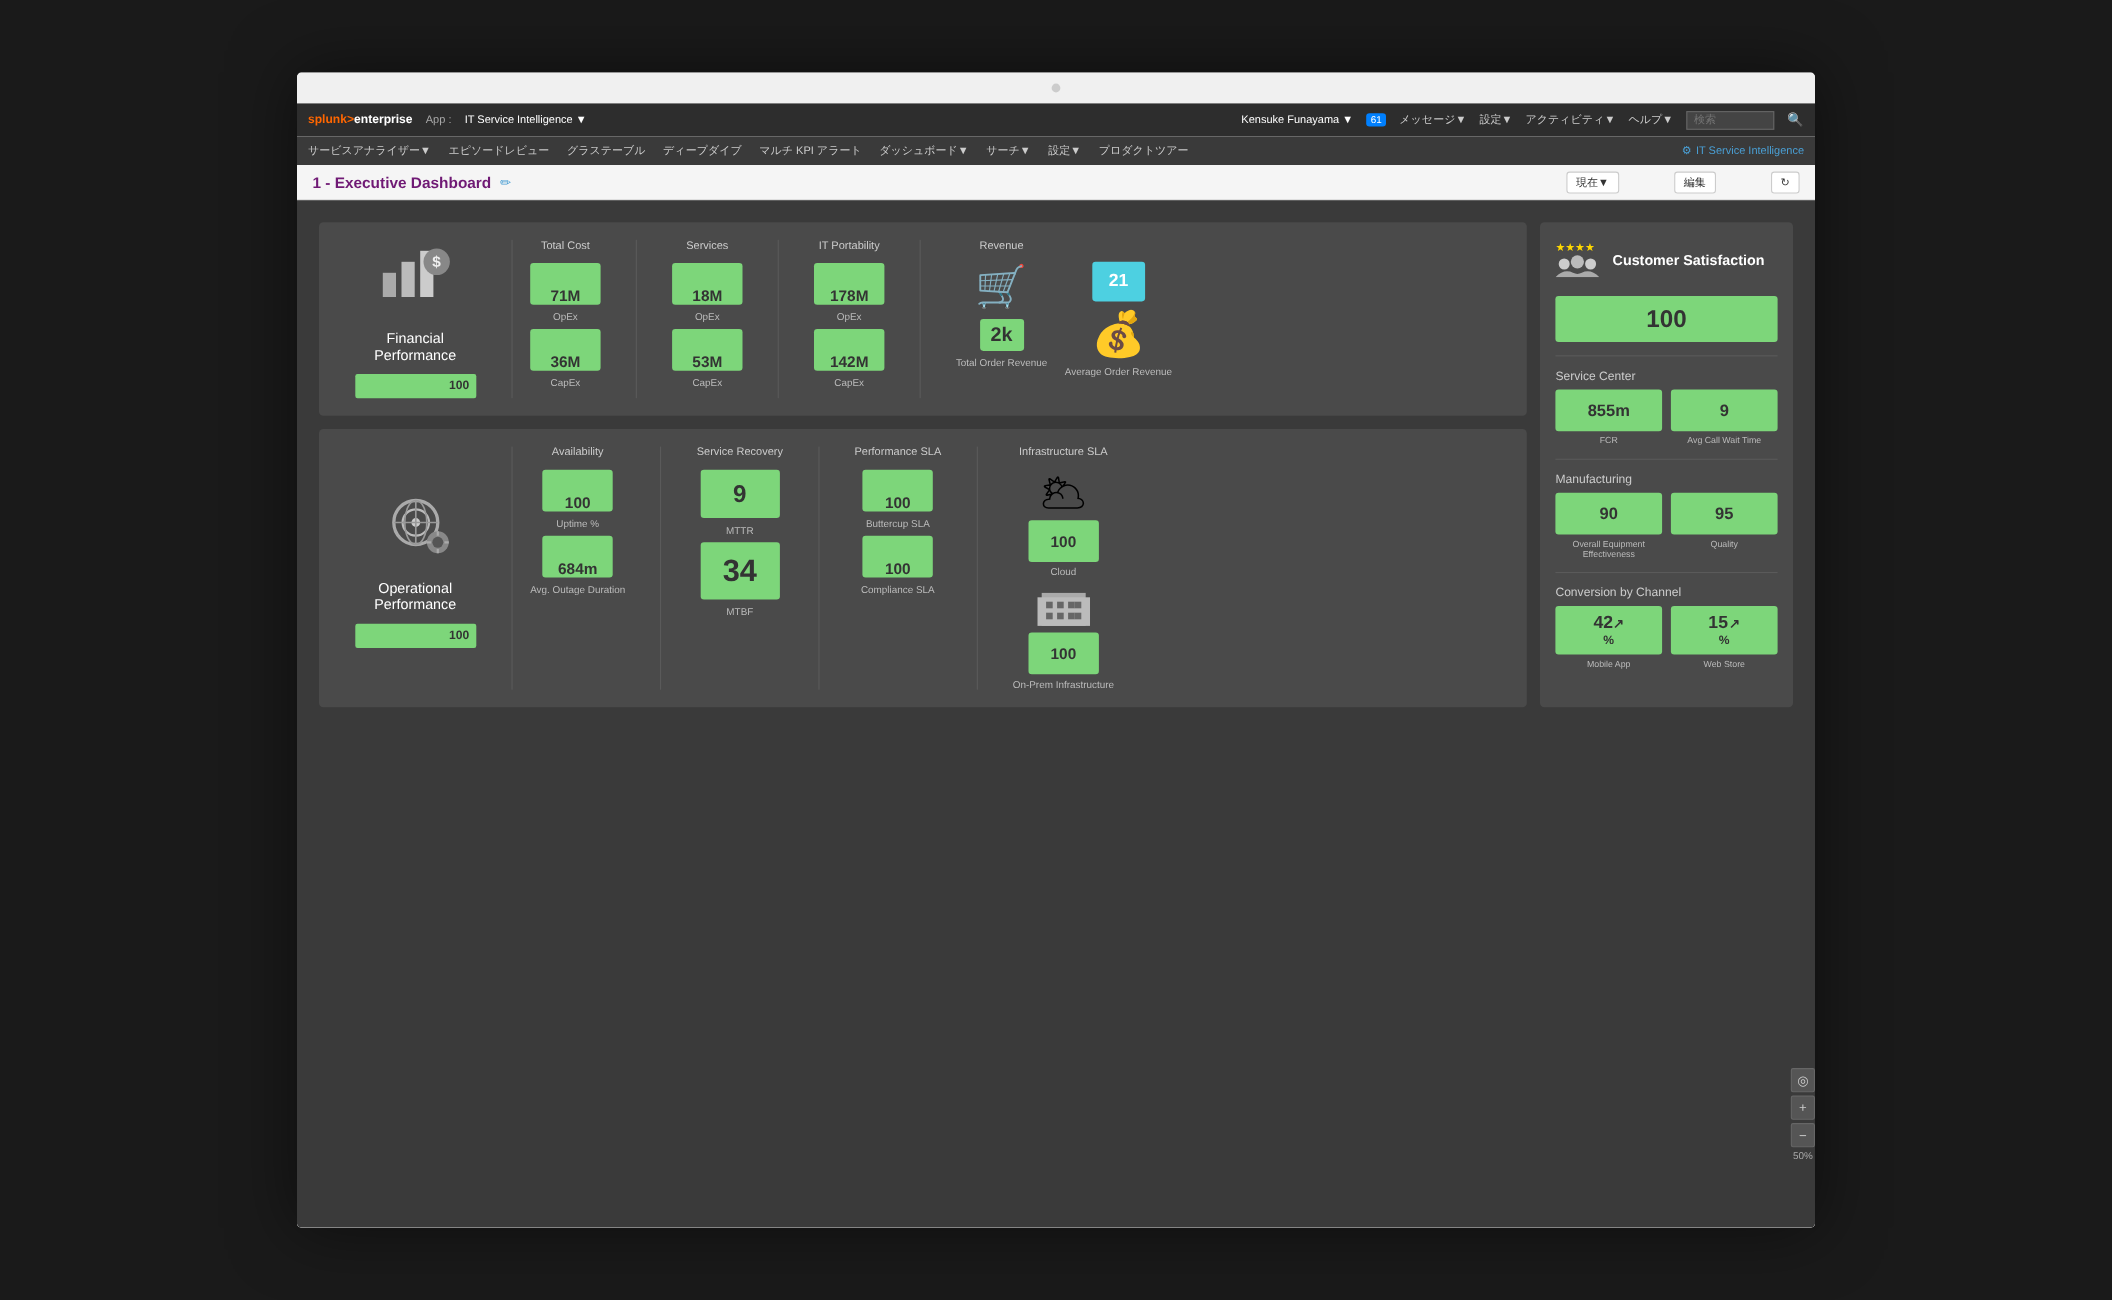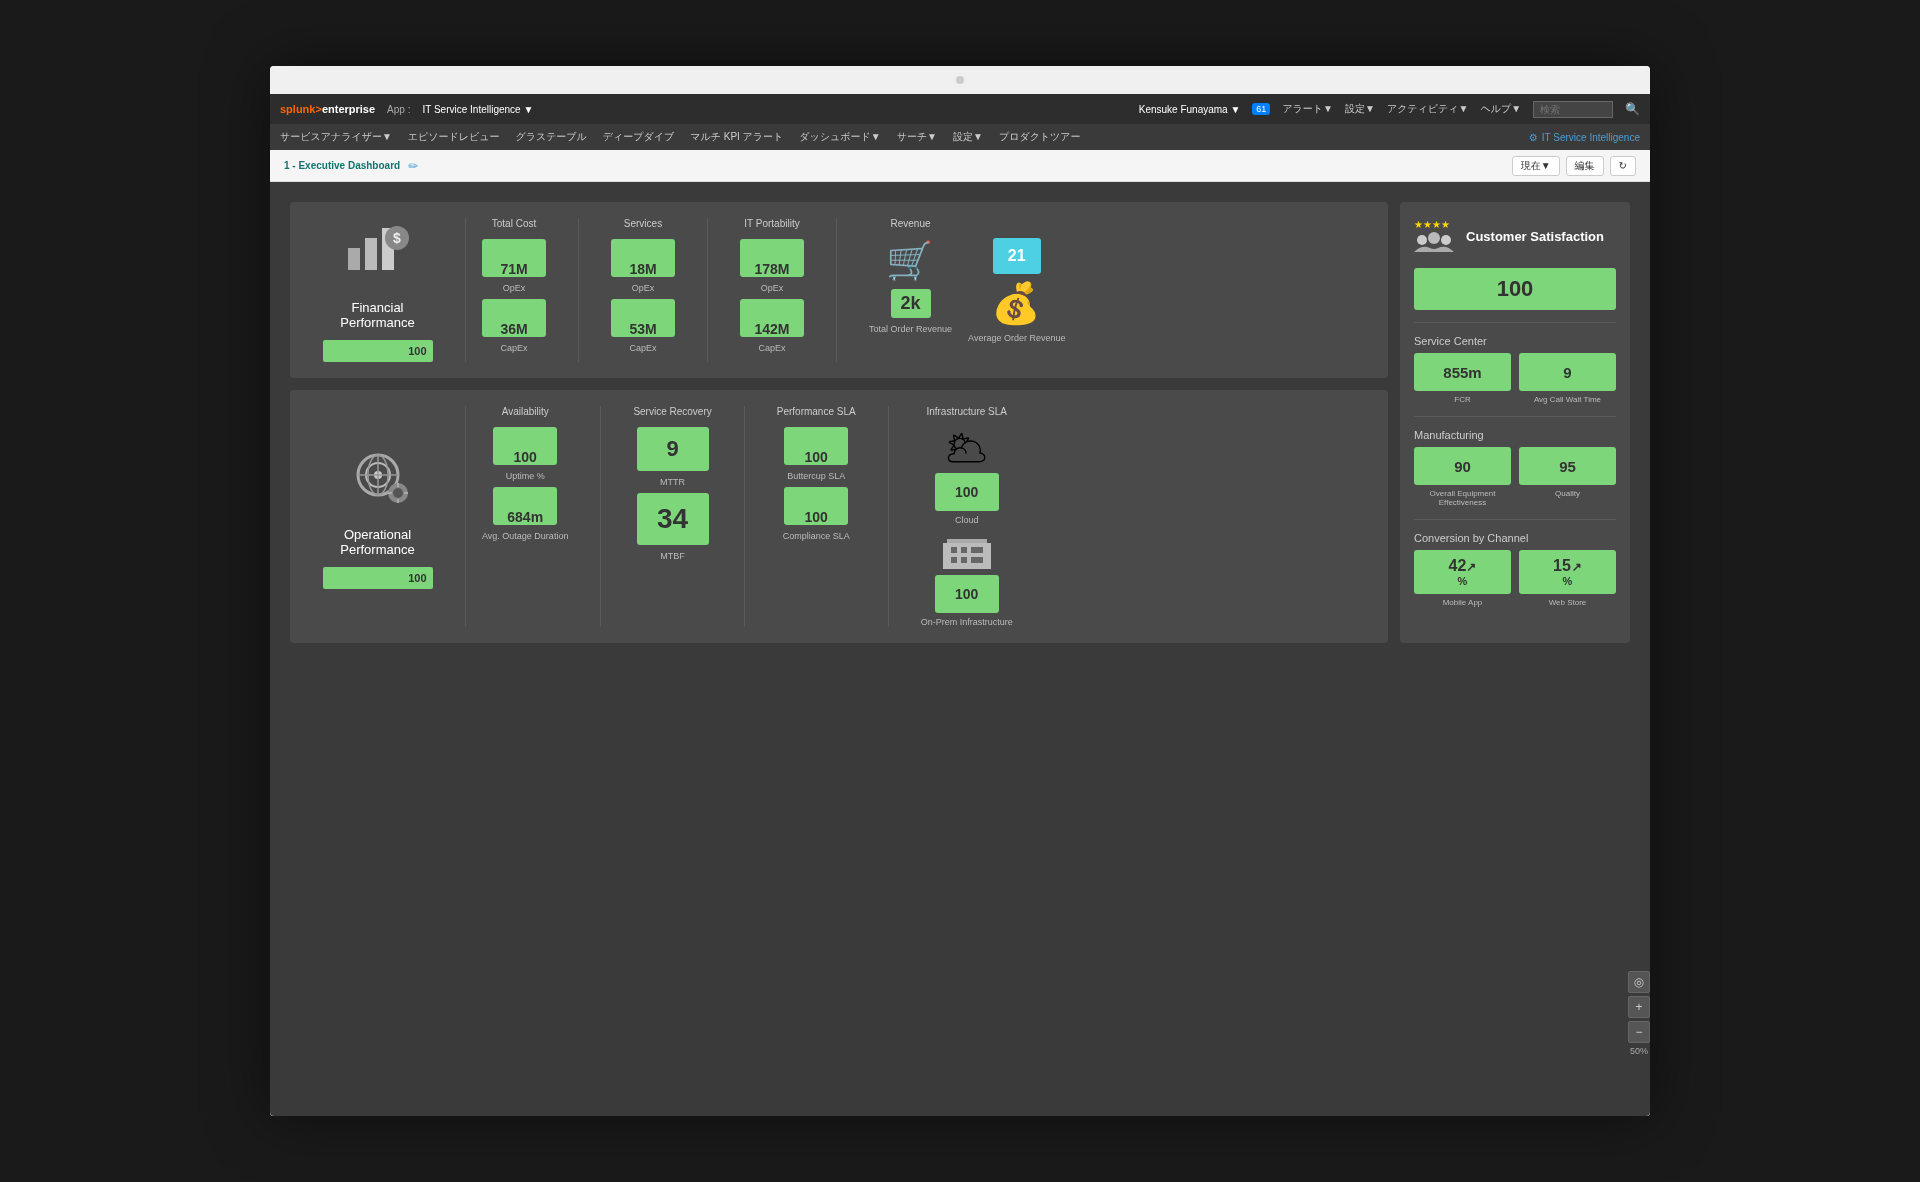--- a/index.html
+++ b/index.html
@@ -115,41 +115,42 @@
     .dash-title-bar {
       background: #f5f5f5;
       border-bottom: 1px solid #ddd;
       height: 32px;
       display: flex;
       align-items: center;
       padding: 0 14px;
       gap: 8px;
     }
     .dash-title {
-      font-size: 10px;
+      font-size: 14px;
       font-weight: bold;
-      color: #0f766e;
+      color: #701a75;
     }
     .edit-icon {
       color: #4a9fd4;
       font-size: 12px;
     }
     .dash-title-actions {
       margin-left: auto;
       display: flex;
       gap: 6px;
     }
     .btn-small {
       background: #fff;
       border: 1px solid #ccc;
       border-radius: 3px;
       font-size: 10px;
       padding: 2px 8px;
       cursor: pointer;
       color: #333;
+      margin-left: 44px;
     }
     
     .dash-content {
       background: #3a3a3a;
       flex: 1;
       padding: 20px;
     }
     .dash-grid {
       display: grid;
       grid-template-columns: 1fr auto;
@@ -373,21 +374,21 @@
   </div>
   <div class="screen-inner">
 
     <div class="top-nav">
       <span class="splunk-logo">splunk&gt;<span>enterprise</span></span>
       <span class="app-label">App :</span>
       <span class="app-name">IT Service Intelligence ▼</span>
       <div class="nav-spacer"></div>
       <span class="nav-user">Kensuke Funayama ▼</span>
       <span class="nav-badge">61</span>
-      <span class="nav-item">アラート▼</span>
+      <span class="nav-item">メッセージ▼</span>
       <span class="nav-item">設定▼</span>
       <span class="nav-item">アクティビティ▼</span>
       <span class="nav-item">ヘルプ▼</span>
       <input class="nav-search" type="text" placeholder="検索" style="">
       <span style="color:#aaa;font-size:12px;">🔍</span>
     </div>
 
     <div class="second-nav">
       <span class="second-nav-item">サービスアナライザー▼</span>
       <span class="second-nav-item">エピソードレビュー</span>

